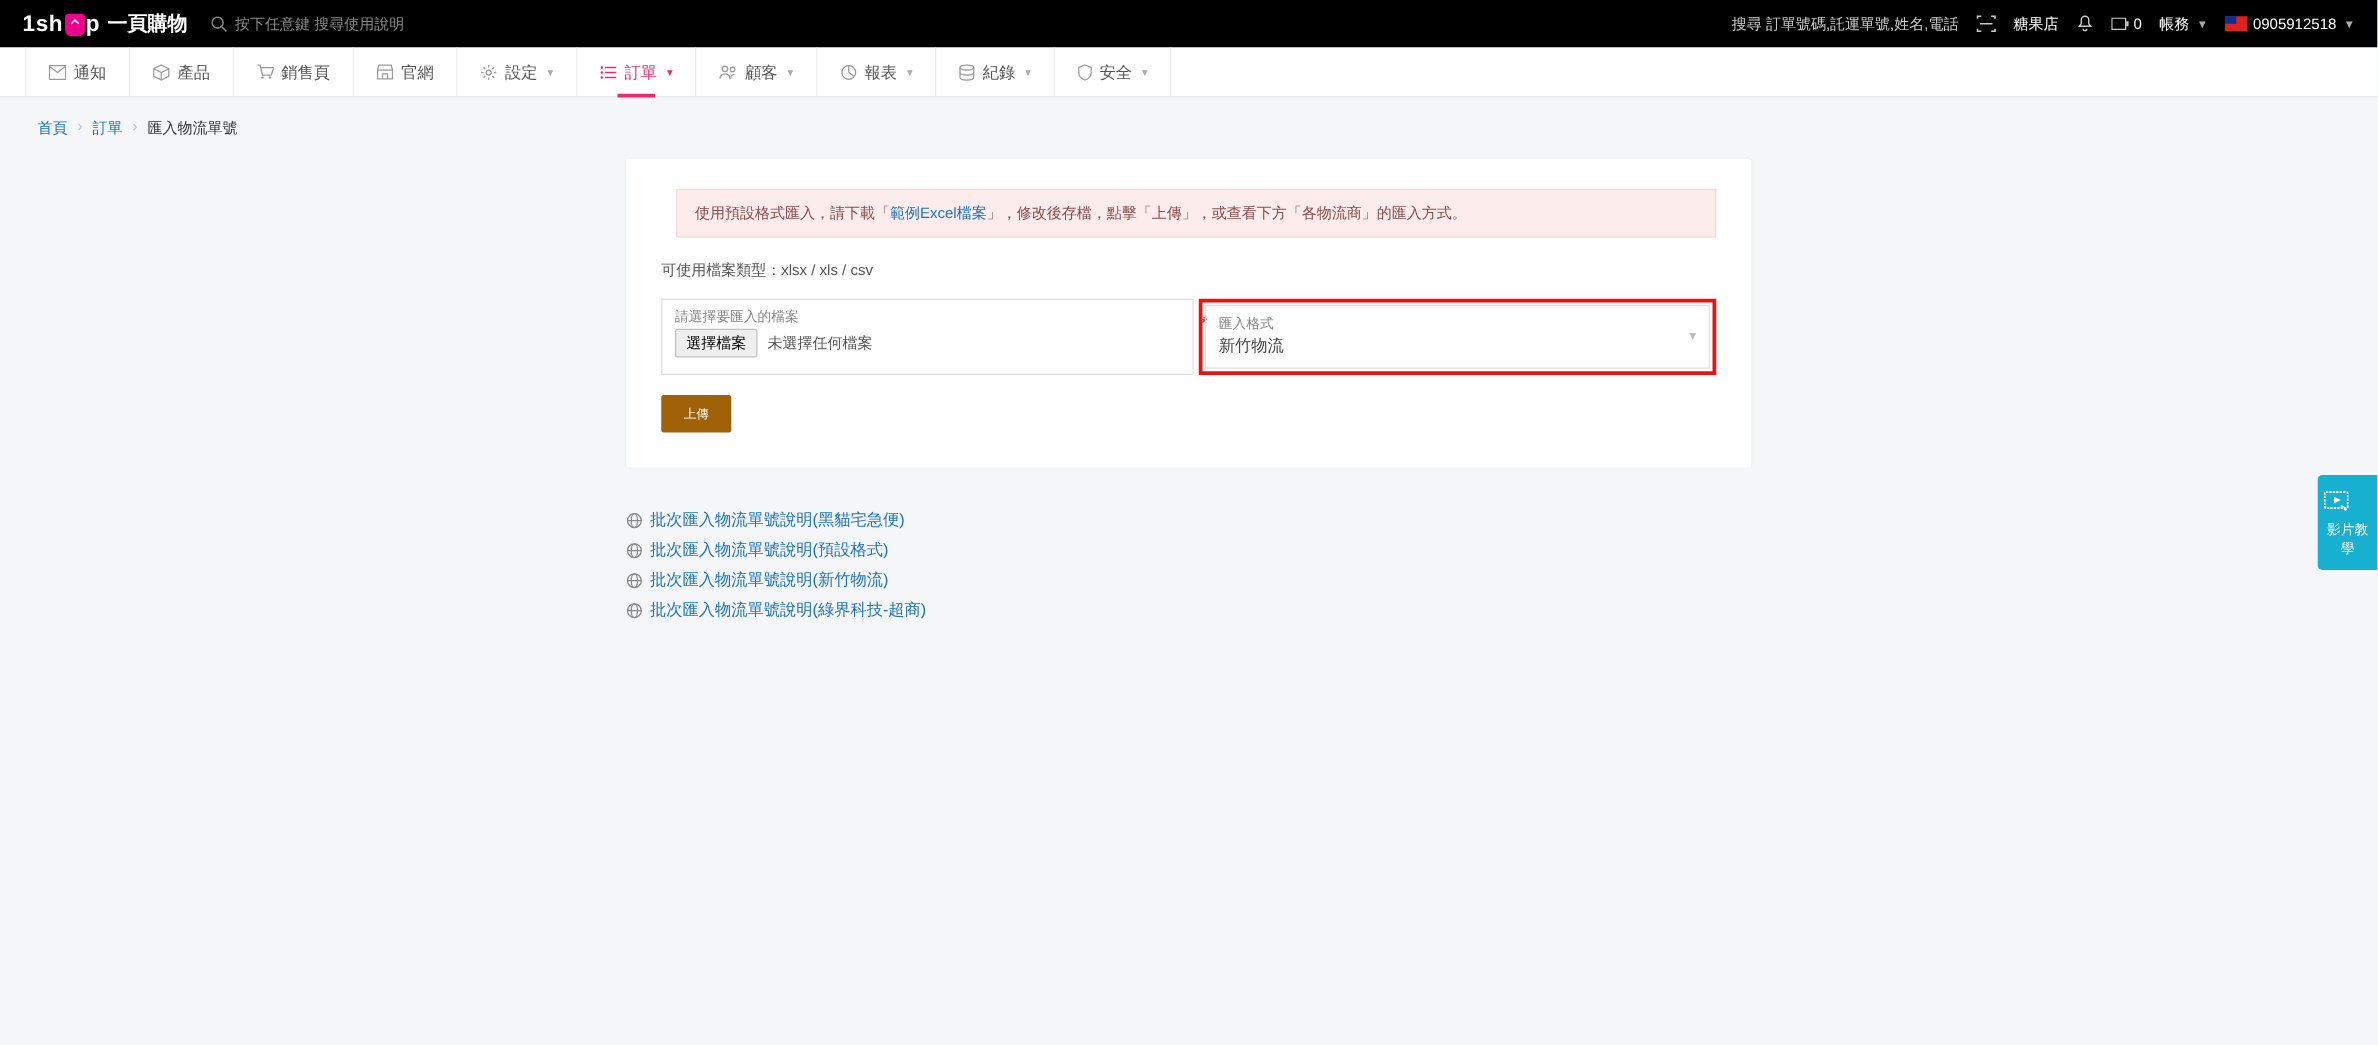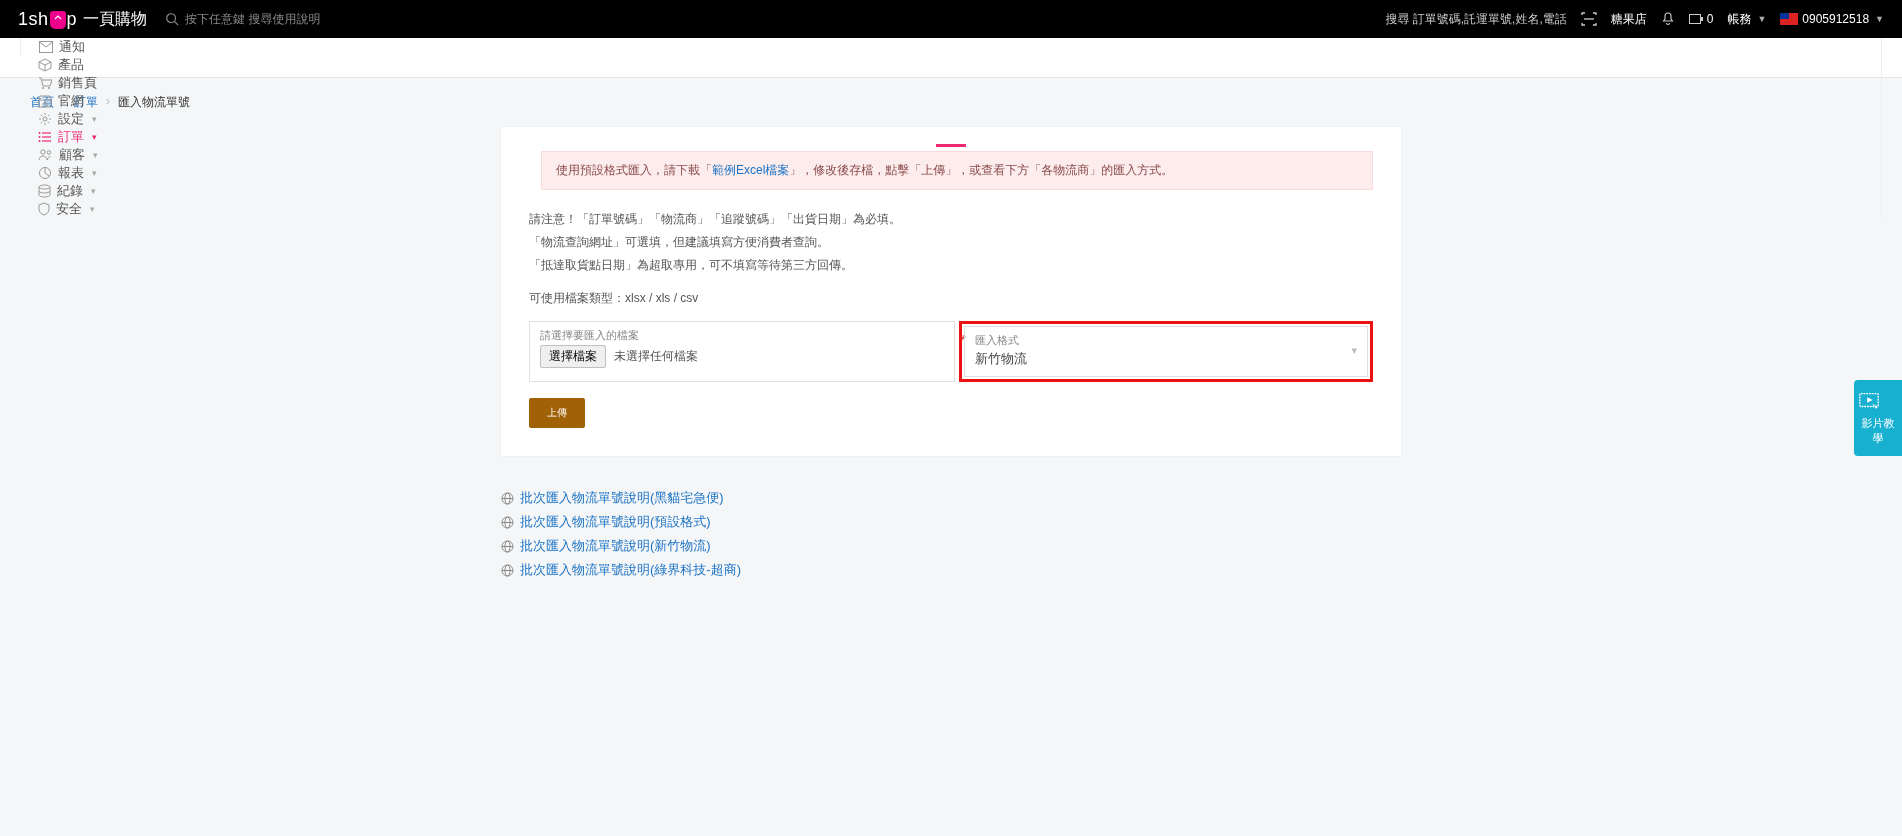--- a/index.html
+++ b/index.html
@@ -1,36 +1,36 @@
 <!DOCTYPE html>
 <html><head>
 <meta charset="utf-8">
 <style>
 * { margin: 0; padding: 0; box-sizing: border-box; }
 body { font-family: "Microsoft JhengHei", "PingFang TC", sans-serif; background: #f5f6f7; font-size: 13px; color: #333; }
 
 
 .top-header { background: #000; color: #fff; height: 38px; display: flex; align-items: center; padding: 0 18px; }
-.logo { font-size: 18px; font-weight: 400; display: flex; align-items: center; }
+.logo { font-size: 18px; font-weight: 700; display: flex; align-items: center; }
 .logo .bag { display: inline-flex; align-items: center; justify-content: center; width: 16px; height: 18px; background: #ec008c; border-radius: 3px 3px 5px 5px; color: #fff; font-size: 10px; margin: 0 1px; position: relative; top:1px; }
 .logo-text { font-size: 18px; letter-spacing: 0.5px; }
 .logo-cn { margin-left: 6px; font-size: 16px; }
 .search-box { display: flex; align-items: center; margin-left: 18px; color: #aaa; }
 .search-box input { background: transparent; border: none; outline: none; color: #ccc; font-size: 12px; margin-left: 6px; width: 180px; }
 .search-box input::placeholder { color: #888; }
 .header-right { margin-left: auto; display: flex; align-items: center; gap: 14px; font-size: 12px; }
 .header-right .info-text { color: #ccc; }
 .header-right .item { display: flex; align-items: center; gap: 4px; }
 .flag { width: 18px; height: 12px; background: linear-gradient(to bottom, #d22 0%, #d22 100%); position: relative; display: inline-block; }
 .flag::before { content:''; position:absolute; left:0; top:0; width:9px; height:6px; background:#003399; }
 .icon-btn { color:#ccc; cursor:pointer; }
 .chevron-sm { font-size:9px; margin-left:2px; color:#aaa; }
 
 
-.nav-bar { background: #fff; height: 40px; display: flex; align-items: stretch; border-bottom: 1px solid #e5e5e5; padding: 0 20px; flex-direction: column; }
+.nav-bar { background: #fff; height: 40px; display: flex; align-items: stretch; border-bottom: 1px solid #e5e5e5; padding: 0 20px; }
 .nav-item { display: flex; align-items: center; padding: 0 18px; color: #555; font-size: 13px; gap: 6px; border-right: 1px solid #eee; cursor: pointer; position: relative; }
 .nav-item:first-child { border-left: 1px solid #eee; }
 .nav-item .nav-icon { color:#888; font-size:13px; }
 .nav-item.active { color:#ec2b6f; }
 .nav-item.active::after { content:''; position:absolute; left:50%; transform:translateX(-50%); bottom:-1px; width:30px; height:3px; background:#ec2b6f; }
 
 
 .breadcrumb { padding: 16px 30px; color: #666; font-size: 12px; display:flex; align-items:flex-start; gap:8px; }
 .breadcrumb a { color:#1b73c5; text-decoration:none; }
 .breadcrumb .sep { color:#bbb; }
@@ -240,25 +240,20 @@
   <span class="current">匯入物流單號</span>
 </div>
 
 <div class="main-wrap">
   <div class="card">
 
     <div class="alert">
       <span>使用預設格式匯入，請下載「</span><a href="#">範例Excel檔案</a><span>」，修改後存檔，點擊「上傳」，或查看下方「各物流商」的匯入方式。</span>
     </div>
 
-    <div class="note">
-      <div>請注意！「訂單號碼」「物流商」「追蹤號碼」「出貨日期」為必填。</div>
-      <div>「物流查詢網址」可選填，但建議填寫方便消費者查詢。</div>
-      <div>「抵達取貨點日期」為超取專用，可不填寫等待第三方回傳。</div>
-    </div>
 
     <div class="filetype">可使用檔案類型：xlsx / xls / csv</div>
 
     <div class="form-row">
       <div class="field">
         <span class="field-label">請選擇要匯入的檔案</span>
         <div class="file-row">
           <button class="file-btn">選擇檔案</button>
           <span class="file-status">未選擇任何檔案</span>
         </div>

